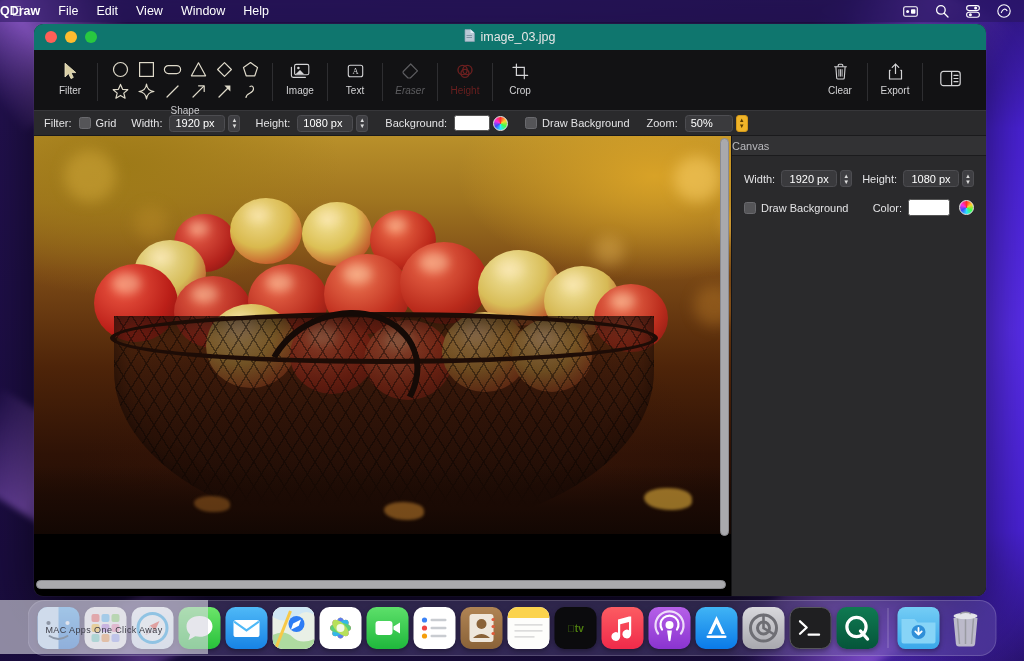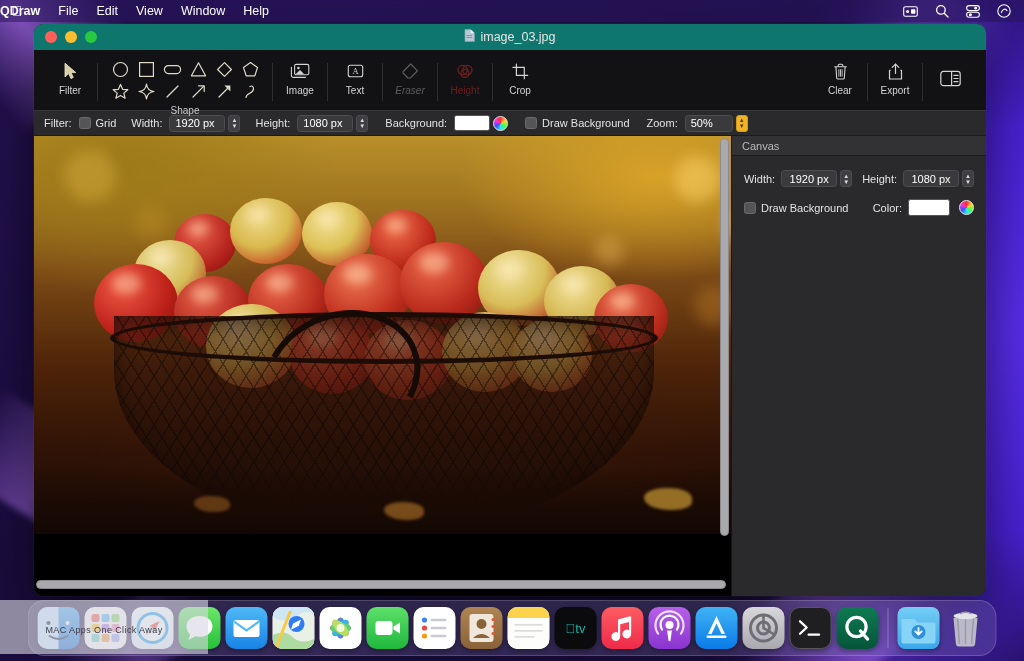--- a/index.html
+++ b/index.html
@@ -125,21 +125,21 @@
     background:linear-gradient(180deg,rgba(60,24,8,0),#1a0a04 60%,#120703 100%);}
 
   #hscroll{ position:absolute; left:2px; bottom:7px; width:690px; height:9px;
     background:#a9a9ad; border-radius:5px; border:.5px solid #8b8b90; }
   #vscroll{ position:absolute; right:2px; top:2px; width:9px; height:398px;
     background:#a9a9ad; border-radius:5px; border:.5px solid #8b8b90; }
 
   
   #inspector{ flex:1; background:#2a2a2c; border-left:.5px solid #151517; }
   #insp-header{ height:20px; background:#323234; border-bottom:.5px solid #1b1b1d;
-    display:flex; align-items:center; padding-left:10px; color:#b9b9bd; font-size:11px; }
+    display:flex; align-items:center; color:#b9b9bd; font-size:11px; }
   #insp-body{ padding:14px 12px 0 12px; color:#e3e3e5; font-size:11px; }
   .insp-row{ display:flex; align-items:center; gap:6px; margin-bottom:12px; }
   .insp-row.center{ justify-content:center; }
   .insp-lbl{ color:#e3e3e5; }
   .spacer{ flex:1; }
 
   
   #dock{ position:absolute; left:50%; transform:translateX(-50%); bottom:5px;
     height:56px; padding:0 9px; display:flex; align-items:center; gap:5px;
     background:rgba(160,150,215,.22); backdrop-filter:blur(22px);
@@ -620,21 +620,21 @@
   </div>
   <div class="dicon" style="background:#fff;">
     <svg width="42" height="42" viewBox="0 0 42 42">
         <rect width="42" height="11" fill="#fbd34d"></rect>
         <rect y="11" width="42" height="31" fill="#fdfdfb"></rect>
         <rect x="7" y="17" width="28" height="1.7" fill="#dcdcdc"></rect>
         <rect x="7" y="23" width="28" height="1.7" fill="#dcdcdc"></rect>
         <rect x="7" y="29" width="20" height="1.7" fill="#dcdcdc"></rect>
       </svg>
   </div>
-  <div class="dicon" style="background:#0b0b0d;color:#14b8a6;font-size:13px;font-weight:normal;">
+  <div class="dicon" style="background:#0b0b0d;color:#4d7c0f;font-size:10px;font-weight:bold;">
     <span>tv</span>
   </div>
   <div class="dicon" style="background:linear-gradient(180deg,#fc5c62,#f02a4a);">
     <svg width="42" height="42" viewBox="0 0 42 42">
         <path d="M27.5 9.5 L16.5 12.4 v13.3 a4.4 4.4 0 1 0 2.2 3.8 V17.2 l8.8-2.3 v8.3 a4.4 4.4 0 1 0 2.2 3.8 V9.5 Z" fill="#fff"></path>
       </svg>
   </div>
   <div class="dicon" style="background:linear-gradient(180deg,#b660e8,#8a34d0);">
     <svg width="42" height="42" viewBox="0 0 42 42">
         <circle cx="21" cy="18" r="4" fill="#fff"></circle>

